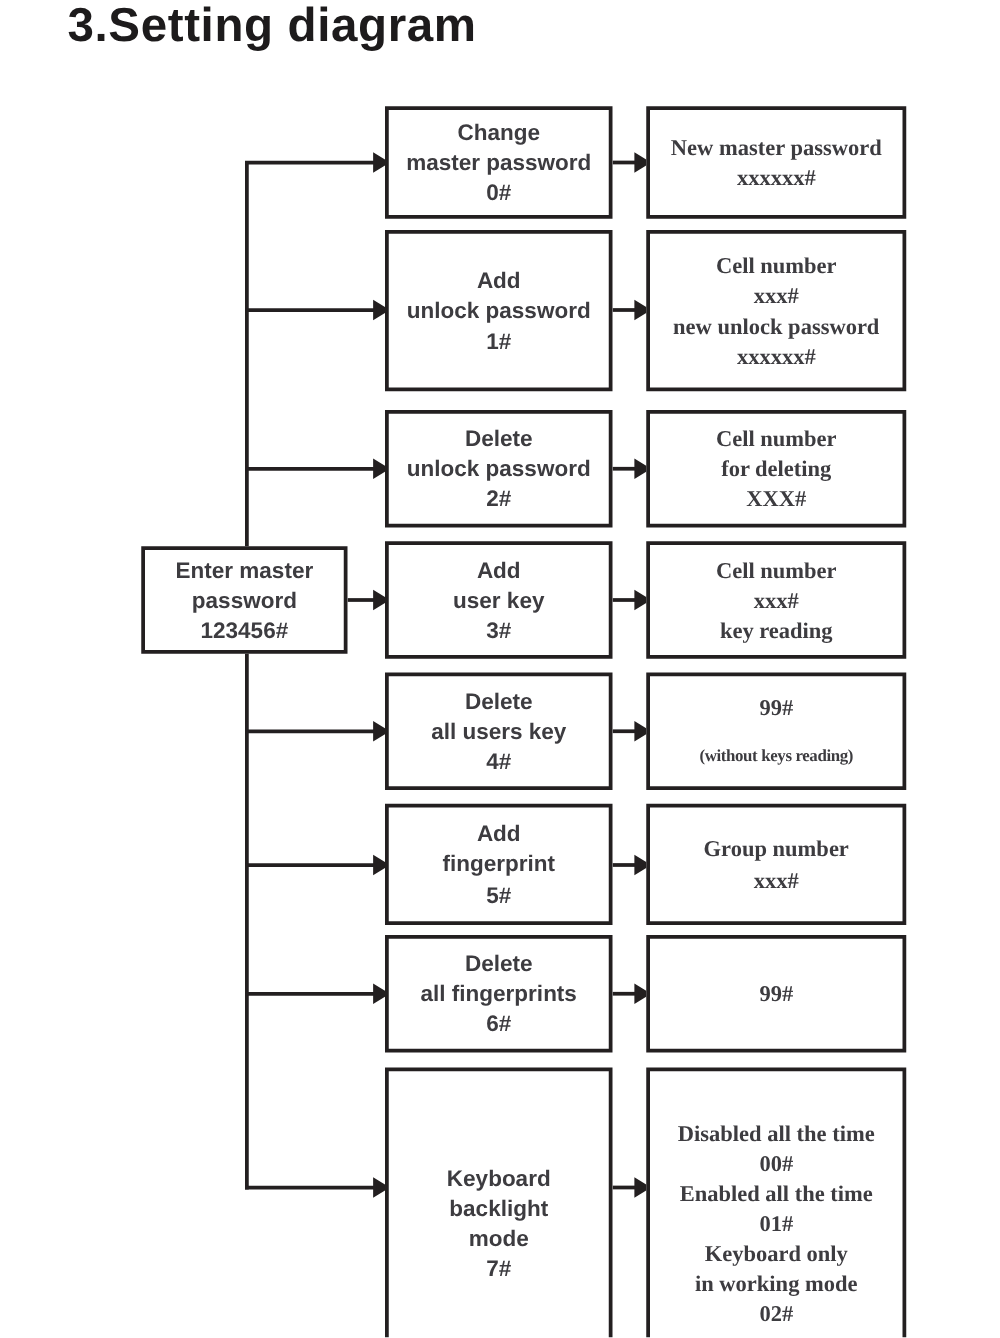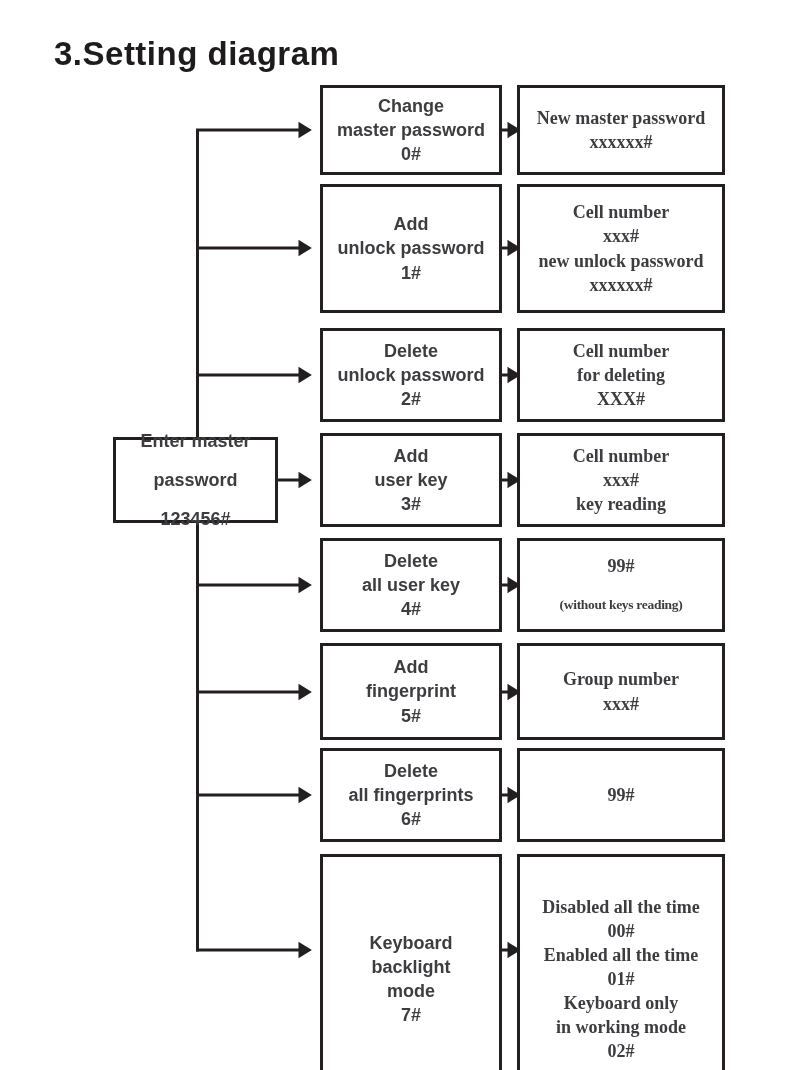--- a/index.html
+++ b/index.html
@@ -8,26 +8,25 @@
     width: 800px;
     height: 1070px;
     background: #ffffff;
     font-family: "Liberation Sans", sans-serif;
     overflow: hidden;
   }
   .title {
     position: absolute;
     left: 54px;
     top: 0px;
-    font-size: 33px;
+    font-size: 38px;
     font-weight: bold;
     letter-spacing: 0.5px;
     color: #1d1b1c;
     white-space: nowrap;
-    margin-top: 35px;
   }
   svg.connectors {
     position: absolute;
     left: 0;
     top: 0;
   }
   .box {
     position: absolute;
     box-sizing: border-box;
     background: #ffffff;
@@ -35,31 +34,31 @@
     display: flex;
     flex-direction: column;
     justify-content: center;
     align-items: center;
     text-align: center;
     color: #3d3c40;
     font-weight: bold;
     font-size: 18px;
     line-height: 1.34;
   }
-  .mid { left: 320px; width: 182px; }
+  .mid { left: 308px; width: 182px; }
   .rt  { left: 517px; width: 208px; font-family: Liberation Serif, serif; }
   .r0 { top: 85px;  height: 90px; }
   .r1 { top: 184px; height: 129px; }
   .r2 { top: 328px; height: 94px; }
   .r3 { top: 433px; height: 94px; }
   .r4 { top: 538px; height: 94px; }
   .r5 { top: 643px; height: 97px; }
   .r6 { top: 748px; height: 94px; }
   .r7 { top: 854px; height: 250px; }
-  .left-box { left: 113px; top: 437px; width: 165px; height: 86px; gap: 15px; }
+  .left-box { left: 113px; top: 437px; width: 165px; height: 86px; }
   .ln { display: block; }
   .sm { font-size: 13.5px; letter-spacing: -0.3px; line-height: 1.6; margin-top: 16px; }
 </style>
 </head>
 <body>
 
 <div class="page">
 
   <div class="title">3.Setting diagram</div>
 
@@ -152,21 +151,21 @@
     <span class="ln">3#</span>
   </div>
   <div class="box rt r3">
     <span class="ln">Cell number</span>
     <span class="ln">xxx#</span>
     <span class="ln">key reading</span>
   </div>
 
   <div class="box mid r4">
     <span class="ln">Delete</span>
-    <span class="ln">all user key</span>
+    <span class="ln">all users key</span>
     <span class="ln">4#</span>
   </div>
   <div class="box rt r4">
     <span class="ln">99#</span>
     <span class="ln sm">(without keys reading)</span>
   </div>
 
   <div class="box mid r5">
     <span class="ln">Add</span>
     <span class="ln">fingerprint</span>

